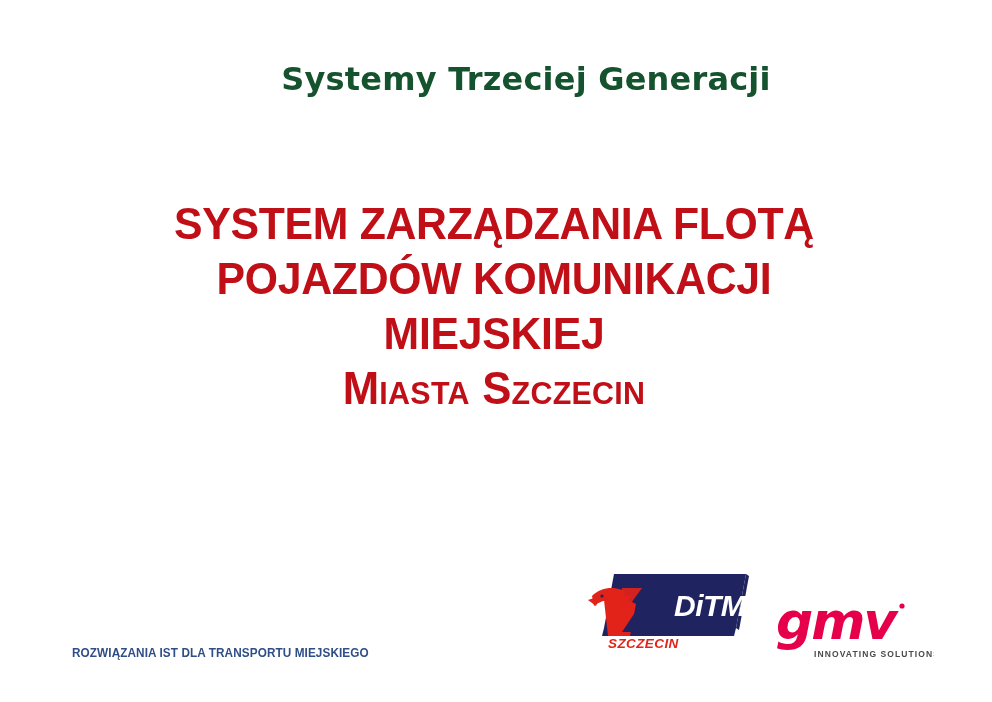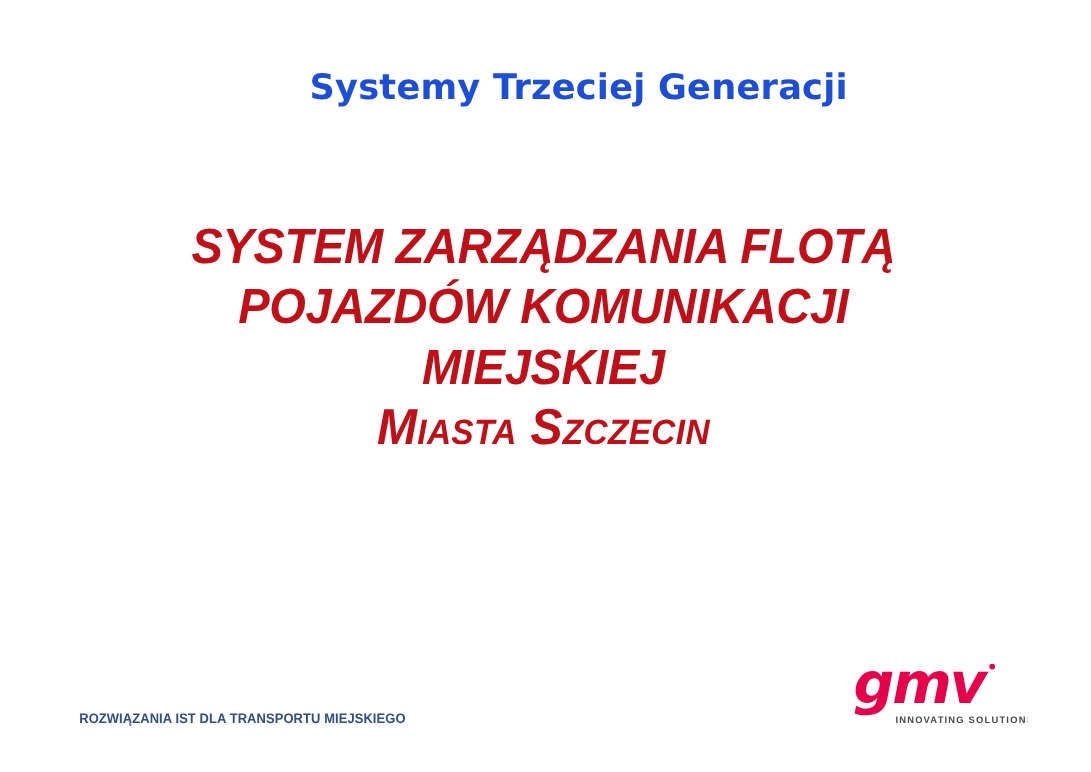--- a/index.html
+++ b/index.html
@@ -28,33 +28,32 @@
     text-align: center;
     padding-left: 60px;
     box-sizing: border-box;
   }
   .header-title {
     display: inline-block;
     font-family: "DejaVu Sans", sans-serif;
     font-weight: bold;
     font-size: 32px;
     line-height: 1.1;
-    color: #1d4ed8;
+    color: #14532d;
     letter-spacing: 0.2px;
     white-space: nowrap;
   }
 
   
   .title-block {
     position: absolute;
     left: 0;
     top: 196px;
     width: 988px;
     text-align: center;
-    font-style: italic;
   }
   .title-line {
     font-family: "Liberation Sans", sans-serif;
     font-weight: bold;
     font-size: 45px;
     line-height: 55px;
     color: #c10f18;
     letter-spacing: -0.3px;
     white-space: nowrap;
     transform: scaleX(0.95);
@@ -123,20 +122,46 @@
     <div class="title-line">SYSTEM ZARZĄDZANIA FLOTĄ</div>
     <div class="title-line">POJAZDÓW KOMUNIKACJI</div>
     <div class="title-line">MIEJSKIEJ</div>
     <div class="title-line smallcaps">Miasta Szczecin</div>
   </div>
 
   <div class="tagline">ROZWIĄZANIA IST DLA TRANSPORTU MIEJSKIEGO</div>
 
   <div class="logos">
 
+    <div class="zditm-logo">
+      <svg class="zditm-svg" viewBox="0 0 165 100" width="165" height="100">
+
+        <g>
+          <polygon points="28,8 160,8 150,62 18,62" fill="#1f2360"></polygon>
+          <polygon points="150,62 160,8 163,10 153,64" fill="#1f2360"></polygon>
+          <polygon points="18,62 150,62 148,70 16,70" fill="#1f2360"></polygon>
+        </g>
+
+        <g>
+          <path d="M6,30 C14,22 26,20 36,24 L48,28 L40,36 L30,34 C22,33 14,35 8,40 Z" fill="#e2231a"></path>
+          <path d="M2,34 L14,30 L10,40 Z" fill="#e2231a"></path>
+          <path d="M18,34 C28,30 40,32 50,38 L44,70 L22,70 Z" fill="#e2231a"></path>
+          <circle cx="16" cy="30" r="1.6" fill="#1f2360"></circle>
+        </g>
+
+        <g>
+          <polygon points="40,14 86,14 62,50 88,50 84,66 36,66 60,30 38,30" fill="#1f2360"></polygon>
+          <polygon points="36,22 56,22 40,44 34,44" fill="#e2231a" opacity="0.92"></polygon>
+        </g>
+
+        <text x="88" y="50" font-family="'Liberation Sans', sans-serif" font-size="30" font-weight="bold" font-style="italic" fill="#ffffff" letter-spacing="-0.5">DiTM</text>
+
+        <text x="22" y="82" font-family="'Liberation Sans', sans-serif" font-size="13.5" font-weight="bold" font-style="italic" fill="#e2231a" letter-spacing="0.4">SZCZECIN</text>
+      </svg>
+    </div>
 
     <div class="gmv-logo">
       <svg class="gmv-svg" viewBox="0 0 160 78" width="160" height="78">
         <text x="2" y="50" font-family="'DejaVu Sans', sans-serif" font-size="52" font-weight="bold" font-style="italic" fill="#e6004c" letter-spacing="-2">gmv</text>
         <circle cx="128" cy="17" r="2.6" fill="#e6004c"></circle>
         <text x="40" y="68" font-family="'Liberation Sans', sans-serif" font-size="8.5" font-weight="bold" fill="#4a4a4a" letter-spacing="1.1">INNOVATING SOLUTIONS</text>
       </svg>
     </div>
 
   </div>

